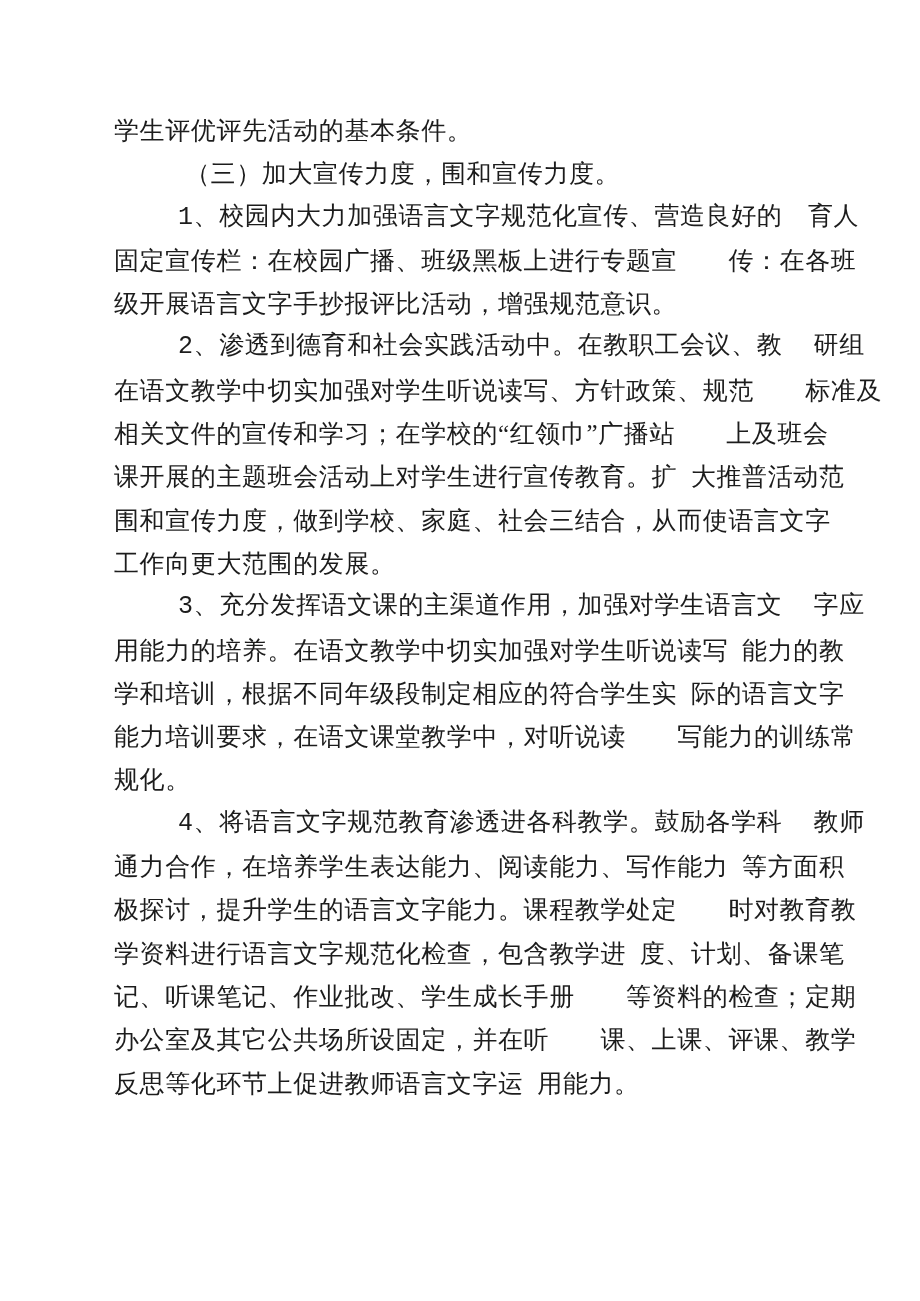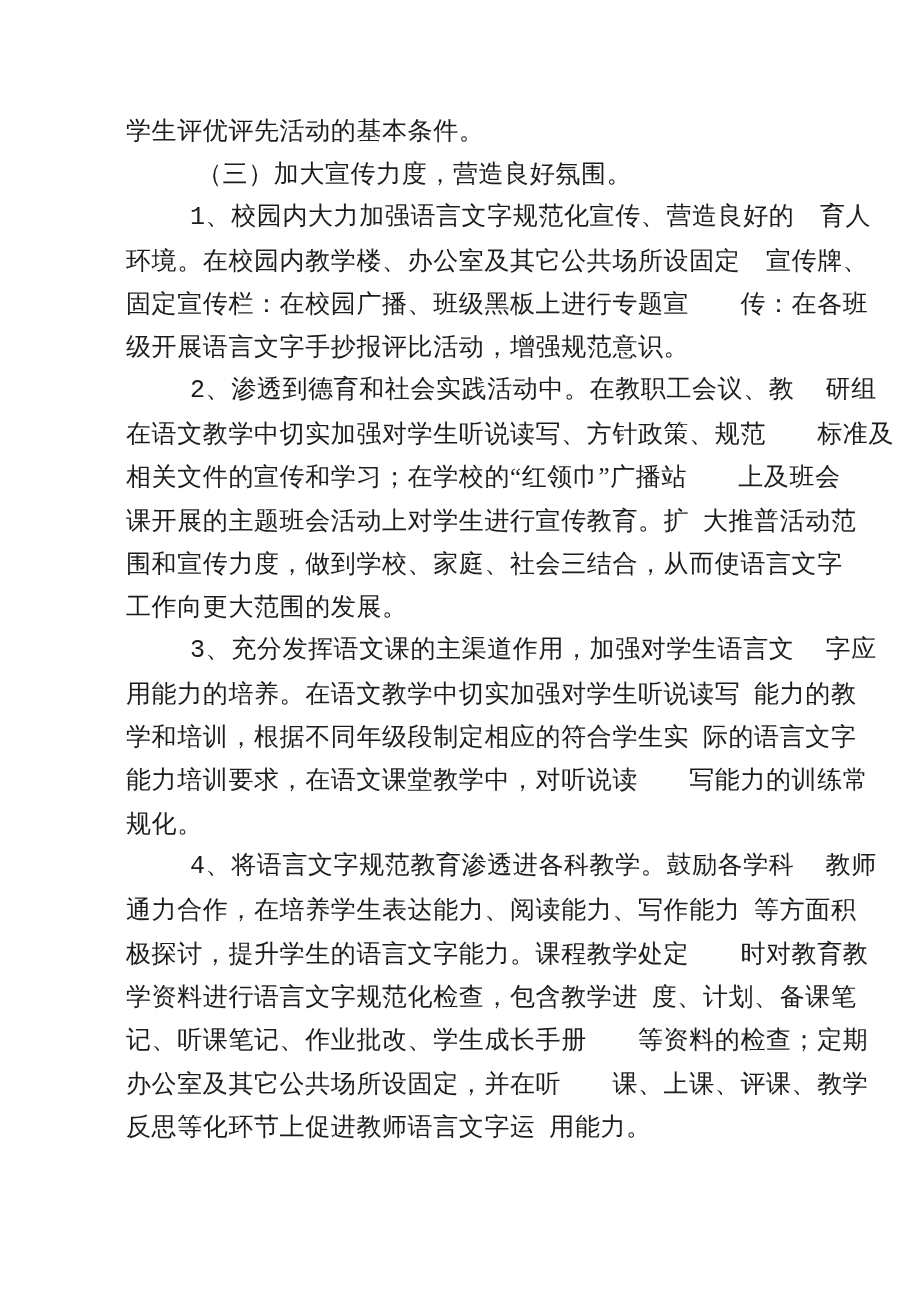--- a/index.html
+++ b/index.html
@@ -10,21 +10,21 @@
   .page {
     position: relative;
     width: 920px;
     height: 1301px;
     background: #ffffff;
     overflow: hidden;
   }
   .doc-body {
     position: absolute;
     top: 109px;
-    left: 126px;
+    left: 114px;
     width: 700px;
     font-family: "Liberation Serif", "DejaVu Serif", serif;
     font-size: 25px;
     color: #1c1c1c;
     letter-spacing: 0.6px;
   }
   .paragraph {
     margin: 0;
     padding: 0;
   }
@@ -40,25 +40,24 @@
 </style>
 </head>
 <body>
 
 <div class="page">
   <div class="doc-body">
       <div class="paragraph">
         <div class="line indent-none">学生评优评先活动的基本条件。</div>
       </div>
       <div class="paragraph">
-        <div class="line indent-section">（三）加大宣传力度，营造良好氛围。</div>
+        <div class="line indent-section">（三）加大宣传力度，围和宣传力度。</div>
       </div>
       <div class="paragraph">
         <div class="line indent-item">1、校园内大力加强语言文字规范化宣传、营造良好的　育人</div>
-        <div class="line indent-none">环境。在校园内教学楼、办公室及其它公共场所设固定　宣传牌、</div>
         <div class="line indent-none">固定宣传栏：在校园广播、班级黑板上进行专题宣　　传：在各班</div>
         <div class="line indent-none">级开展语言文字手抄报评比活动，增强规范意识。</div>
       </div>
       <div class="paragraph">
         <div class="line indent-item">2、渗透到德育和社会实践活动中。在教职工会议、教  研组</div>
         <div class="line indent-none">在语文教学中切实加强对学生听说读写、方针政策、规范　　标准及</div>
         <div class="line indent-none">相关文件的宣传和学习；在学校的“红领巾”广播站　　上及班会</div>
         <div class="line indent-none">课开展的主题班会活动上对学生进行宣传教育。扩  大推普活动范</div>
         <div class="line indent-none">围和宣传力度，做到学校、家庭、社会三结合，从而使语言文字</div>
         <div class="line indent-none">工作向更大范围的发展。</div>

